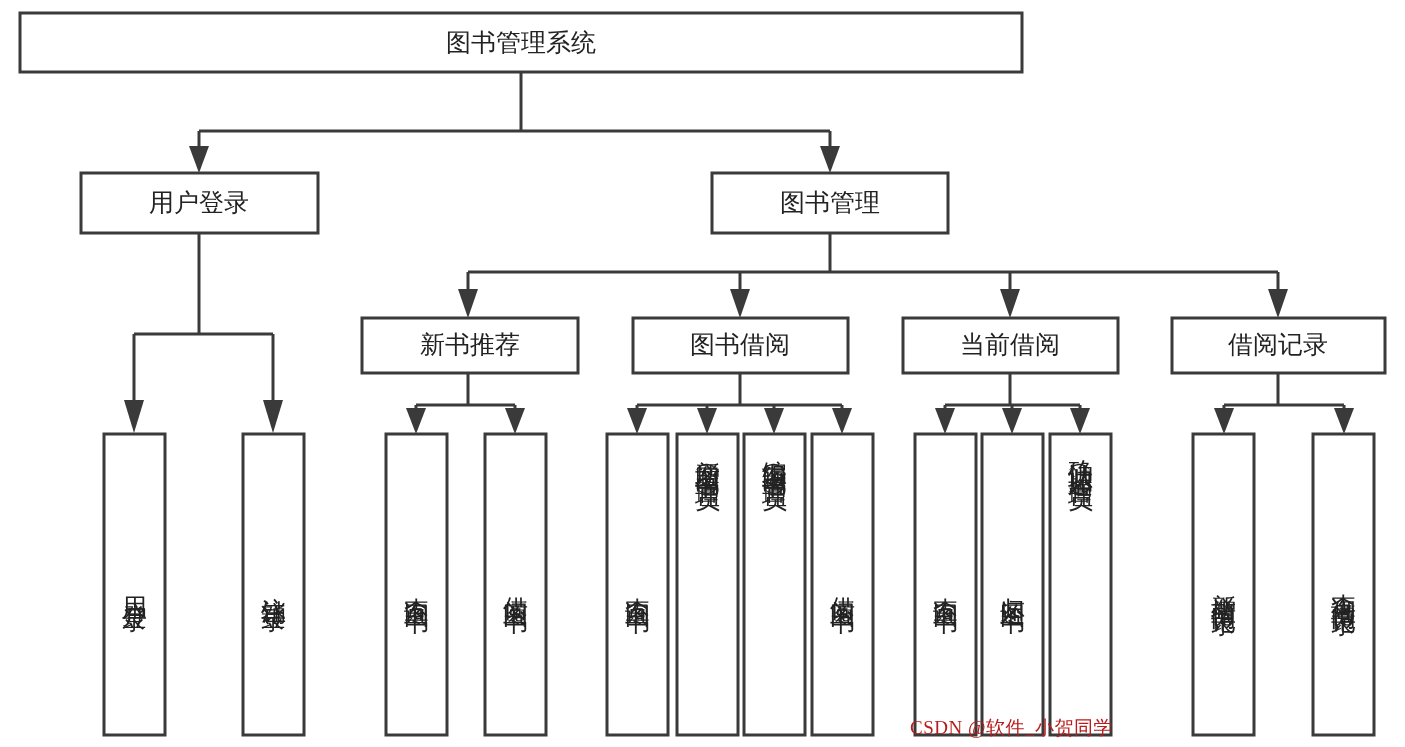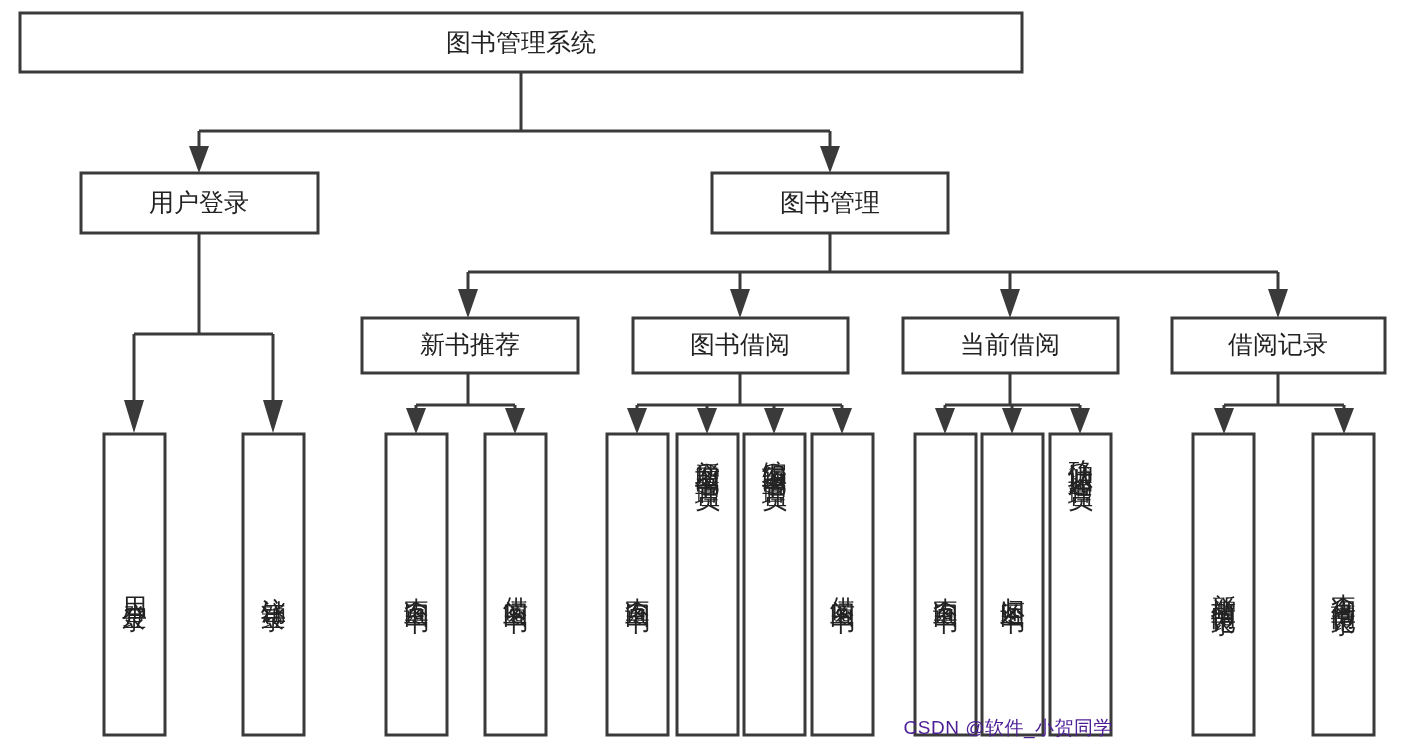--- a/index.html
+++ b/index.html
@@ -63,23 +63,23 @@
     font-size: 25px;
     line-height: 1;
     color: #222222;
     letter-spacing: 4px;
     white-space: nowrap;
   }
   .watermark {
     position: absolute;
     right: 12px;
     bottom: 6px;
-    font-family: Liberation Sans, sans-serif;
+    font-family: Liberation Serif, serif;
     font-size: 19px;
-    color: #4c1d95;
+    color: #b91c1c;
     white-space: nowrap;
     letter-spacing: 0.5px;
     text-align: right;
   }
 </style>
 </head>
 <body>
 
 <div id="diagram-root">
 

